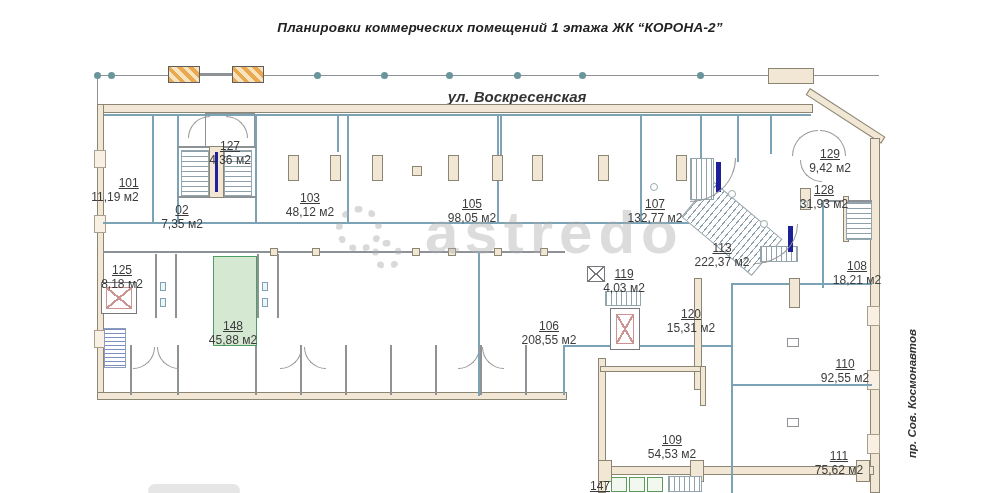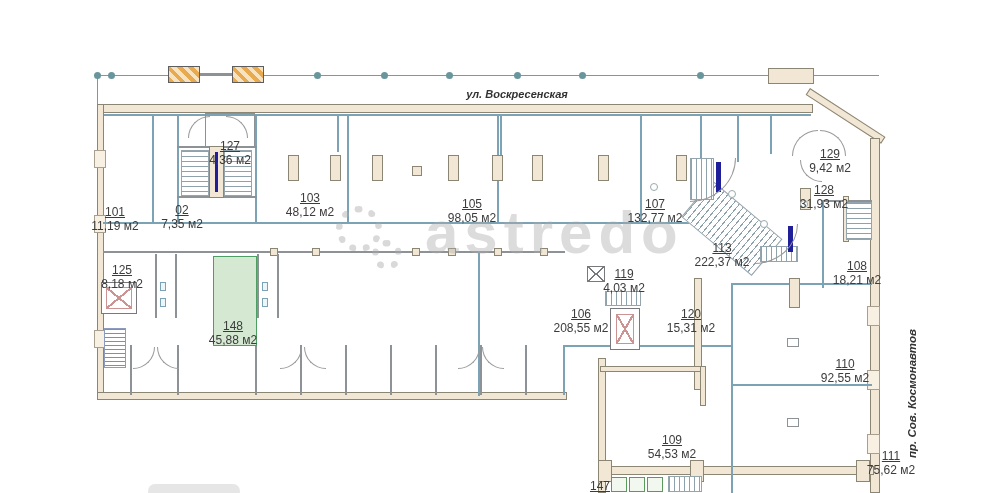--- a/index.html
+++ b/index.html
@@ -33,32 +33,33 @@
   
   .arc{position:absolute;box-sizing:border-box;background:transparent;}
   .arc-br{border-right:1.2px solid #999;border-bottom:1.2px solid #999;border-bottom-right-radius:100%;}
   .arc-bl{border-left:1.2px solid #999;border-bottom:1.2px solid #999;border-bottom-left-radius:100%;}
   .arc-tl{border-left:1.2px solid #999;border-top:1.2px solid #999;border-top-left-radius:100%;}
   .arc-tr{border-right:1.2px solid #999;border-top:1.2px solid #999;border-top-right-radius:100%;}
   .dot{position:absolute;width:7px;height:7px;border-radius:50%;background:#69969c;}
   .hatch{position:absolute;background:repeating-linear-gradient(45deg,#e9a94f 0,#e9a94f 4px,#f8e3c0 4px,#f8e3c0 8px);border:1.5px solid #5d5d5d;box-sizing:border-box;}
   .green-room{position:absolute;background:var(--highlight-room-fill,#d4e8d2);border:1.5px solid var(--highlight-room-border,#4e9d63);box-sizing:border-box;z-index:1;}
   #title{position:absolute;top:20px;left:0;width:100%;text-align:center;font-size:13.5px;font-weight:bold;font-style:italic;color:#222;letter-spacing:0.2px;}
-  .street-top{position:absolute;left:427px;top:88px;width:180px;text-align:center;font-style:italic;font-weight:bold;font-size:11px;color:#333;}
+  .street-top{position:absolute;left:427px;top:88px;width:180px;text-align:center;font-style:italic;font-weight:bold;font-size:15px;color:#333;}
   .street-right{position:absolute;left:906px;top:288px;height:170px;writing-mode:vertical-rl;transform:rotate(180deg);font-style:italic;font-weight:bold;font-size:11.5px;color:#333;white-space:nowrap;}
   .room-label{position:absolute;transform:translateX(-50%);text-align:center;font-size:12px;line-height:1.15;color:#3c3c3c;white-space:nowrap;z-index:5;}
   .room-label .num{text-decoration:underline;display:block;}
   #wm{position:absolute;left:425px;top:198px;font-size:60px;font-weight:600;letter-spacing:6px;color:rgba(172,172,172,0.42);z-index:4;pointer-events:none;}
   .gear{position:absolute;border-radius:50%;border:7px dotted rgba(170,170,170,0.45);box-sizing:border-box;z-index:4;pointer-events:none;}
   .smudge{position:absolute;left:148px;top:484px;width:92px;height:14px;background:rgba(205,205,205,0.5);border-radius:8px;}
 </style>
 </head>
 <body>
 
 <div id="stage">
+  <div id="title">Планировки коммерческих помещений 1 этажа  ЖК “КОРОНА-2”</div>
 
   <div id="plan">
 
     <div class="g" style="left:97px;top:75px;width:782px;height:1px"></div>
     <div class="g" style="left:97px;top:76px;width:1px;height:28px"></div>
     <div class="g" style="left:705px;top:75px;width:63px;height:1px"></div>
     <div class="dot" style="left:94px;top:72px"></div>
     <div class="dot" style="left:108px;top:72px"></div>
     <div class="dot" style="left:314px;top:72px"></div>
     <div class="dot" style="left:381px;top:72px"></div>
@@ -206,34 +207,34 @@
     <div class="outlg" style="left:647px;top:477px;width:16px;height:15px"></div>
     <div class="sv" style="left:668px;top:476px;width:34px;height:16px"></div>
 
     <div class="gear" style="left:336px;top:206px;width:46px;height:46px"></div>
     <div class="gear" style="left:372px;top:240px;width:30px;height:30px"></div>
     <div id="wm">astredo</div>
 
     <div class="smudge"></div>
 
     <div id="room-layer">
-        <div class="room-label" style="left: 115px; top: 206px;"><span class="num">101</span><span>11,19 м2</span></div>
+        <div class="room-label" style="left: 115px; top: 177px; text-align: right;"><span class="num">101</span><span>11,19 м2</span></div>
         <div class="room-label" style="left: 182px; top: 204px;"><span class="num">02</span><span>7,35 м2</span></div>
         <div class="room-label" style="left: 230px; top: 140px;"><span class="num">127</span><span>4,36 м2</span></div>
         <div class="room-label" style="left: 310px; top: 192px;"><span class="num">103</span><span>48,12 м2</span></div>
         <div class="room-label" style="left: 472px; top: 198px;"><span class="num">105</span><span>98,05 м2</span></div>
         <div class="room-label" style="left: 655px; top: 198px;"><span class="num">107</span><span>132,77 м2</span></div>
         <div class="room-label" style="left: 830px; top: 148px;"><span class="num">129</span><span>9,42 м2</span></div>
         <div class="room-label" style="left: 824px; top: 184px;"><span class="num">128</span><span>31,93 м2</span></div>
         <div class="room-label" style="left: 722px; top: 242px;"><span class="num">113</span><span>222,37 м2</span></div>
         <div class="room-label" style="left: 857px; top: 260px;"><span class="num">108</span><span>18,21 м2</span></div>
         <div class="room-label" style="left: 122px; top: 264px;"><span class="num">125</span><span>8,18 м2</span></div>
         <div class="room-label" style="left: 233px; top: 320px;"><span class="num">148</span><span>45,88 м2</span></div>
         <div class="room-label" style="left: 624px; top: 268px;"><span class="num">119</span><span>4,03 м2</span></div>
-        <div class="room-label" style="left: 549px; top: 308px; margin-left: 32px;"><span class="num">106</span><span>208,55 м2</span></div>
+        <div class="room-label" style="left: 549px; top: 320px;"><span class="num">106</span><span>208,55 м2</span></div>
         <div class="room-label" style="left: 691px; top: 308px;"><span class="num">120</span><span>15,31 м2</span></div>
         <div class="room-label" style="left: 845px; top: 358px;"><span class="num">110</span><span>92,55 м2</span></div>
         <div class="room-label" style="left: 672px; top: 434px;"><span class="num">109</span><span>54,53 м2</span></div>
-        <div class="room-label" style="left: 891px; top: 450px;"><span class="num">111</span><span>75,62 м2</span></div>
+        <div class="room-label" style="left: 839px; top: 450px;"><span class="num">111</span><span>75,62 м2</span></div>
         <div class="room-label" style="left: 600px; top: 480px;"><span class="num">147</span><span>1,02 м2</span></div>
       </div>
   </div>
 </div>
 
 </body></html>

